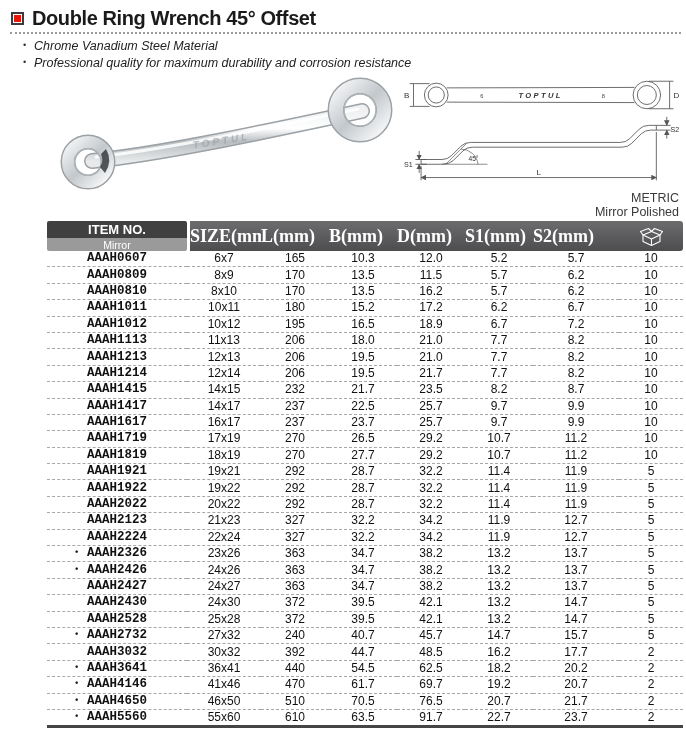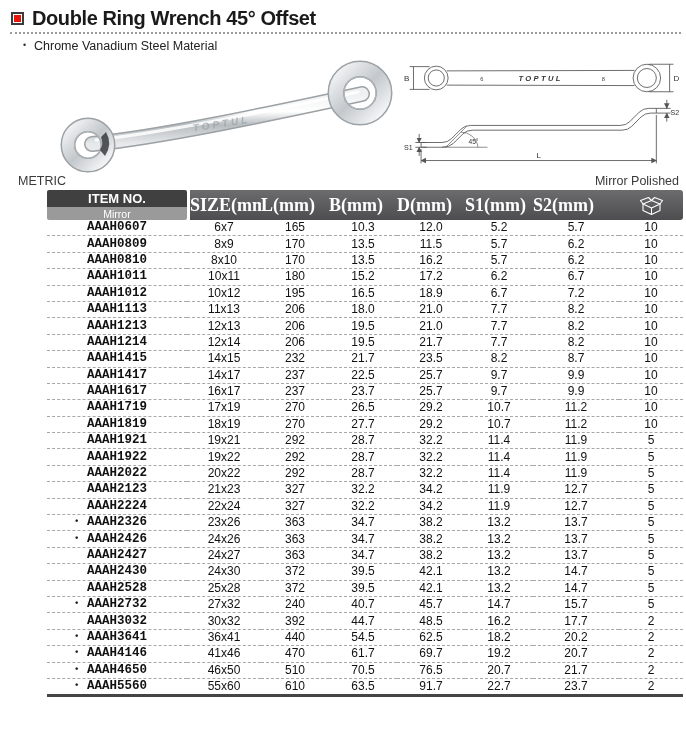--- a/index.html
+++ b/index.html
@@ -6,32 +6,32 @@
   html,body { width: 686px; background:#fff; }
   body { font-family: "Liberation Sans", sans-serif; color:#1a1a1a; }
   .page { width:686px; height:731px; padding:6px 5px 0 10px; overflow:hidden; }
 
   
   .title-row { display:flex; align-items:center; gap:8px; border-bottom:2px dotted #9a9a9a; padding:1px 0 2px 1px; }
   .red-sq { width:13px; height:13px; flex:0 0 13px; background:#e8150b; border:2px solid #3c3c3c; box-shadow: inset 0 0 0 1px #fff; }
   .title { font-size:20px; font-weight:bold; letter-spacing:-0.4px; white-space:nowrap; }
 
   
-  .features { list-style:none; margin:4px 0 0 0; padding:0 0 0 24px; }
+  .features { list-style:none; margin:4px 0 0 0; padding:0 0 0 24px;font-style:italic; }
   .features li { font-size:12.5px; line-height:17px; position:relative; color:#222; }
   .features li::before { content:"•"; position:absolute; left:-11px; top:-1px; font-size:9px; color:#333; }
 
   
   .illustr { display:flex; height:118px; margin-top:1px; }
   .photo-wrap { width:394px; height:118px; }
   .diag-wrap { width:277px; height:118px; }
   svg text { font-family:"Liberation Sans", sans-serif; }
 
   
-  .meta { display:flex; justify-content:space-between; align-items:flex-end; font-size:12.5px; color:#3a3a3a; padding:0 2px 2px 8px; }
+  .meta { display:flex; justify-content:space-between; align-items:flex-end; font-size:12.5px; color:#3a3a3a; padding:0 2px 2px 8px;flex-direction:column; }
 
   
   table { border-collapse:separate; border-spacing:0; table-layout:fixed; width:636px; margin-left:37px; }
   th, td { overflow:hidden; white-space:nowrap; }
   .h-item { background:#404040; color:#fff; font-size:13px; font-weight:bold; height:17px; text-align:center; border-radius:2px 2px 0 0; }
   .h-mirror { background:#9a9a9a; color:#fff; font-size:10.5px; font-weight:normal; height:13px; text-align:center; border-radius:0 0 2px 2px; }
   .h-spec { background:linear-gradient(#6c6c6e,#4d4d4f); color:#fff; font-size:18px; font-weight:bold; text-align:left; vertical-align:middle;font-family:Liberation Serif, serif; }
   .sp-first { border-left:3px solid #fff; border-radius:3px 0 0 3px; }
   .sp-last { border-radius:0 3px 3px 0; }
   tbody td { font-size:12px; height:16.4px; text-align:center; border-bottom:1px dashed #a8a8a8; color:#111; vertical-align:middle; line-height:15px; }
@@ -46,20 +46,21 @@
 
 <div class="page">
 
   <div class="title-row">
     <span class="red-sq"></span>
     <span class="title">Double Ring Wrench 45° Offset</span>
   </div>
 
   <ul class="features">
     <li>Chrome Vanadium Steel Material</li>
+    <li>Professional quality for maximum durability and corrosion resistance</li>
   </ul>
 
   <div class="illustr">
 
     <div class="photo-wrap">
       <svg width="394" height="118" viewBox="0 0 394 118">
         <defs>
           <linearGradient id="chrome" x1="0" y1="0" x2="0" y2="1">
             <stop offset="0" stop-color="#eef0f1"></stop>
             <stop offset="0.35" stop-color="#ffffff"></stop>

